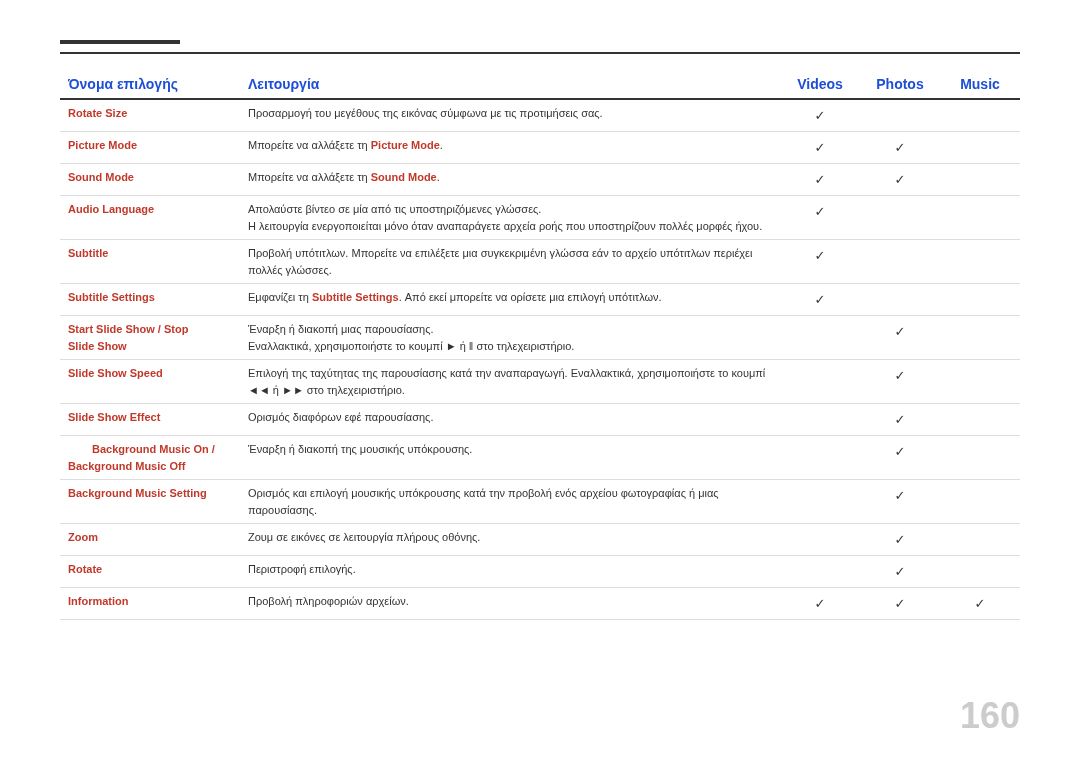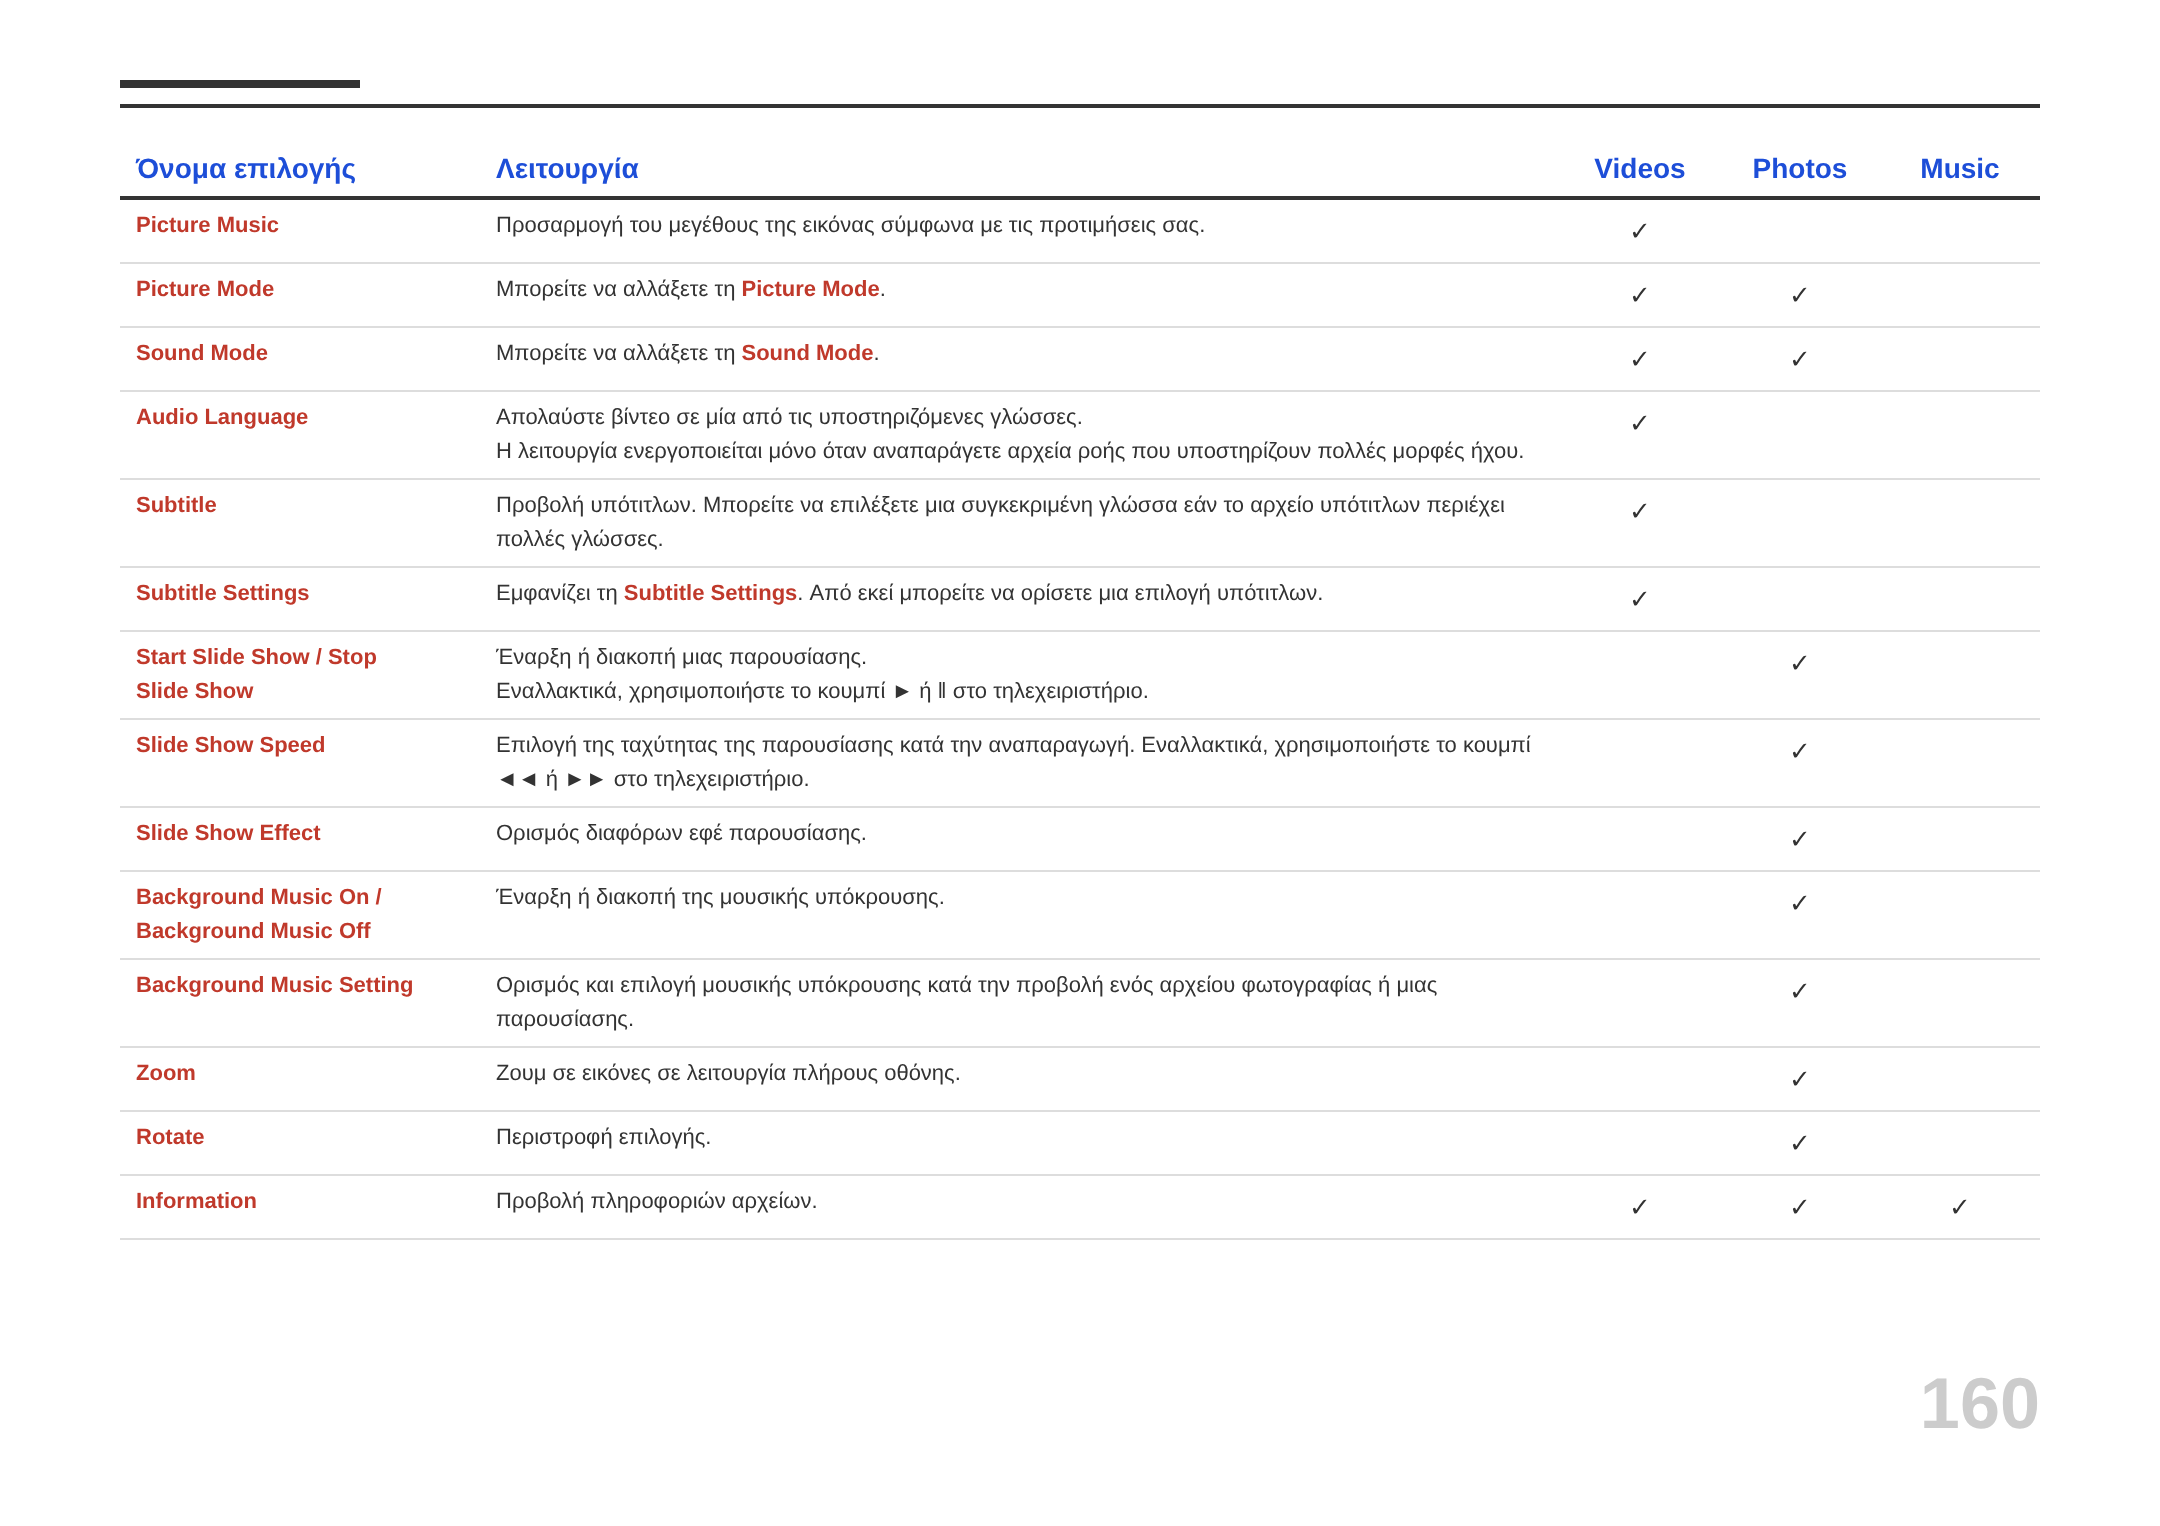--- a/index.html
+++ b/index.html
@@ -78,21 +78,21 @@
       content: '✓';
       font-size: 13px;
       color: #333;
     }
     .bold-text {
       font-weight: bold;
       color: #c0392b;
     }
     .page-number {
       position: absolute;
-      bottom: 40px;
+      bottom: 26px;
       right: 60px;
       font-size: 36px;
       color: #ccc;
       font-weight: bold;
     }
   </style>
 </head>
 <body>
 
 <div class="page-container">
@@ -104,21 +104,21 @@
       <tr>
         <th class="col-name">Όνομα επιλογής</th>
         <th class="col-func">Λειτουργία</th>
         <th class="col-videos">Videos</th>
         <th class="col-photos">Photos</th>
         <th class="col-music">Music</th>
       </tr>
     </thead>
     <tbody id="table-body">
     <tr>
-          <td class="col-name">Picture Music</td>
+          <td class="col-name">Rotate Size</td>
           <td style="font-size: 11px; line-height: 1.5;">Προσαρμογή του μεγέθους της εικόνας σύμφωνα με τις προτιμήσεις σας.</td>
           <td class="col-check"><span class="checkmark"></span></td>
           <td class="col-check"></td>
           <td class="col-check"></td>
         </tr>
         <tr>
           <td class="col-name">Picture Mode</td>
           <td style="font-size: 11px; line-height: 1.5;">Μπορείτε να αλλάξετε τη <span class="bold-text">Picture Mode</span>.</td>
           <td class="col-check"><span class="checkmark"></span></td>
           <td class="col-check"><span class="checkmark"></span></td>
@@ -167,21 +167,21 @@
           <td class="col-check"></td>
         </tr>
         <tr>
           <td class="col-name">Slide Show Effect</td>
           <td style="font-size: 11px; line-height: 1.5;">Ορισμός διαφόρων εφέ παρουσίασης.</td>
           <td class="col-check"></td>
           <td class="col-check"><span class="checkmark"></span></td>
           <td class="col-check"></td>
         </tr>
         <tr>
-          <td class="col-name"><span style="color:#c0392b;font-weight:bold;">Background Music On</span> /<br><span style="color:#c0392b;font-weight:bold;">Background Music Off</span></td>
+          <td class="col-name"><span style="color:#c0392b;font-weight:bold;margin-left:24px;">Background Music On</span> /<br><span style="color:#c0392b;font-weight:bold;">Background Music Off</span></td>
           <td style="font-size: 11px; line-height: 1.5; margin-top: 21px;">Έναρξη ή διακοπή της μουσικής υπόκρουσης.</td>
           <td class="col-check"></td>
           <td class="col-check"><span class="checkmark"></span></td>
           <td class="col-check"></td>
         </tr>
         <tr>
           <td class="col-name">Background Music Setting</td>
           <td style="font-size: 11px; line-height: 1.5;">Ορισμός και επιλογή μουσικής υπόκρουσης κατά την προβολή ενός αρχείου φωτογραφίας ή μιας παρουσίασης.</td>
           <td class="col-check"></td>
           <td class="col-check"><span class="checkmark"></span></td>

